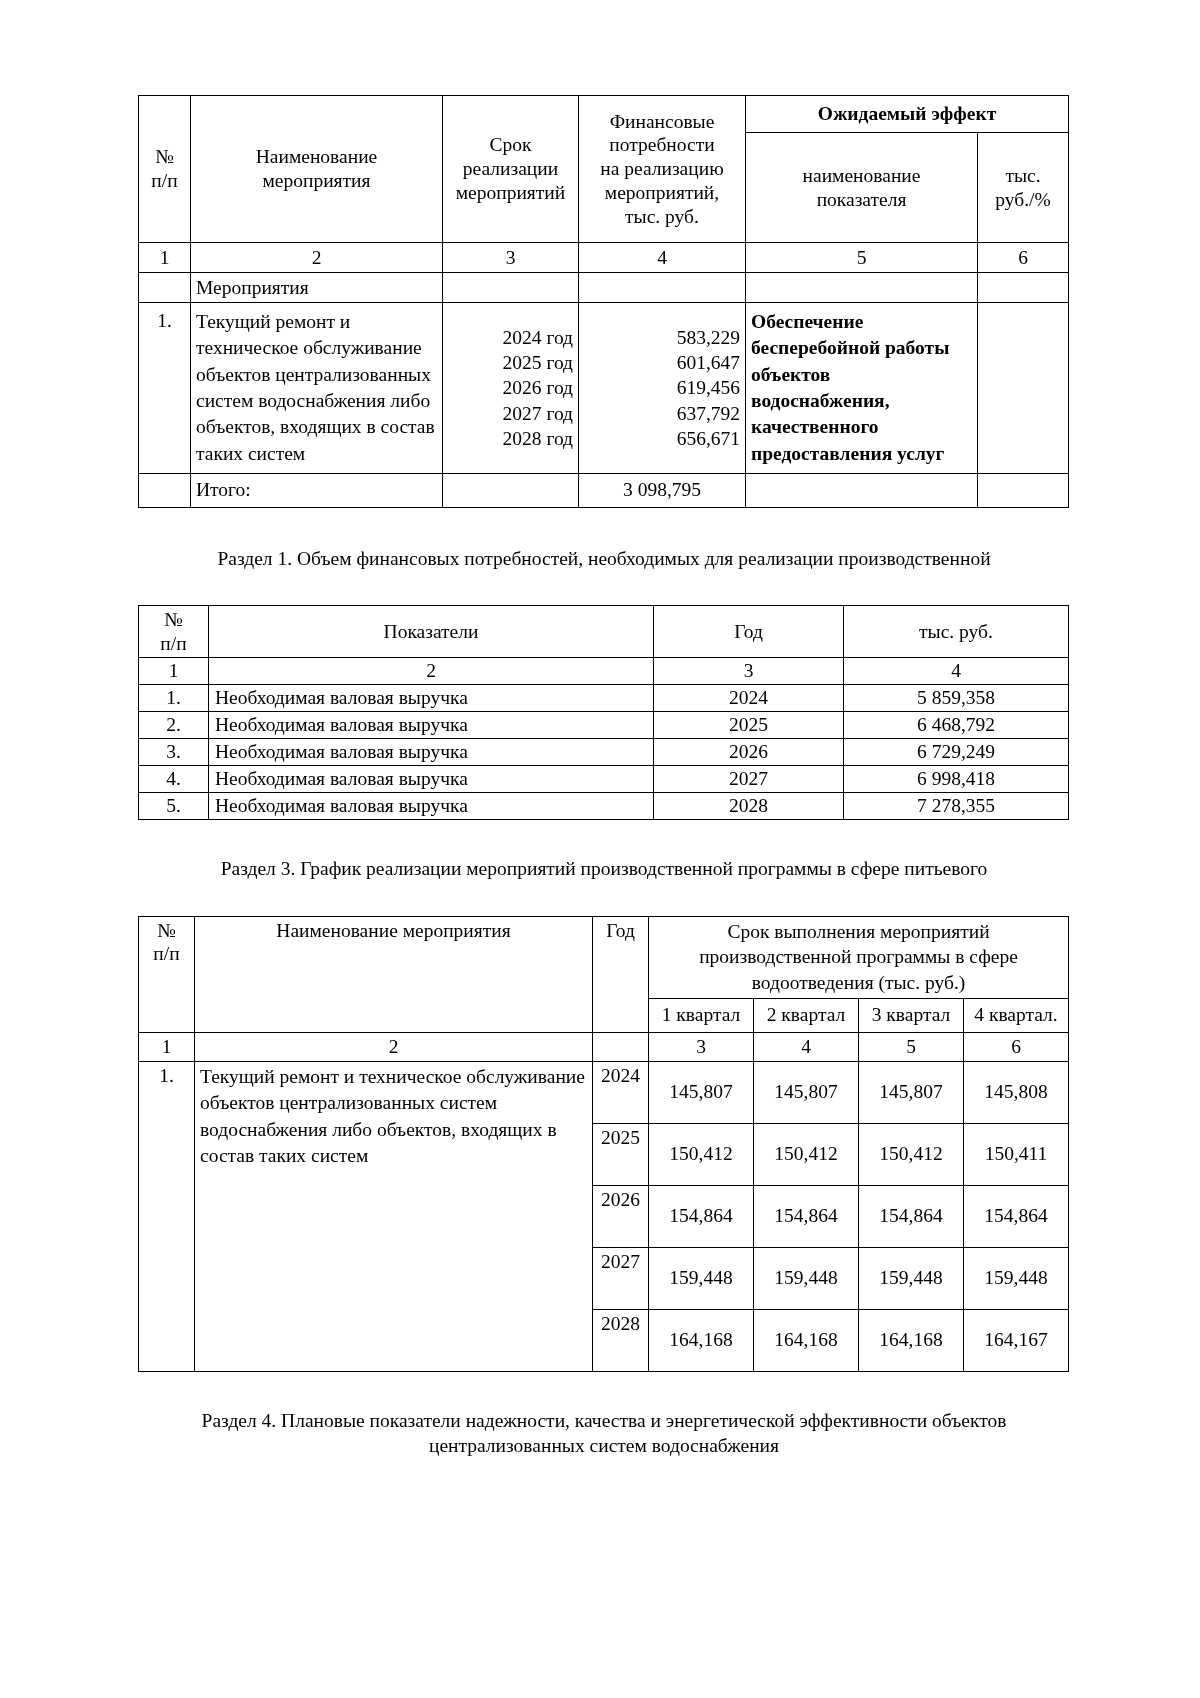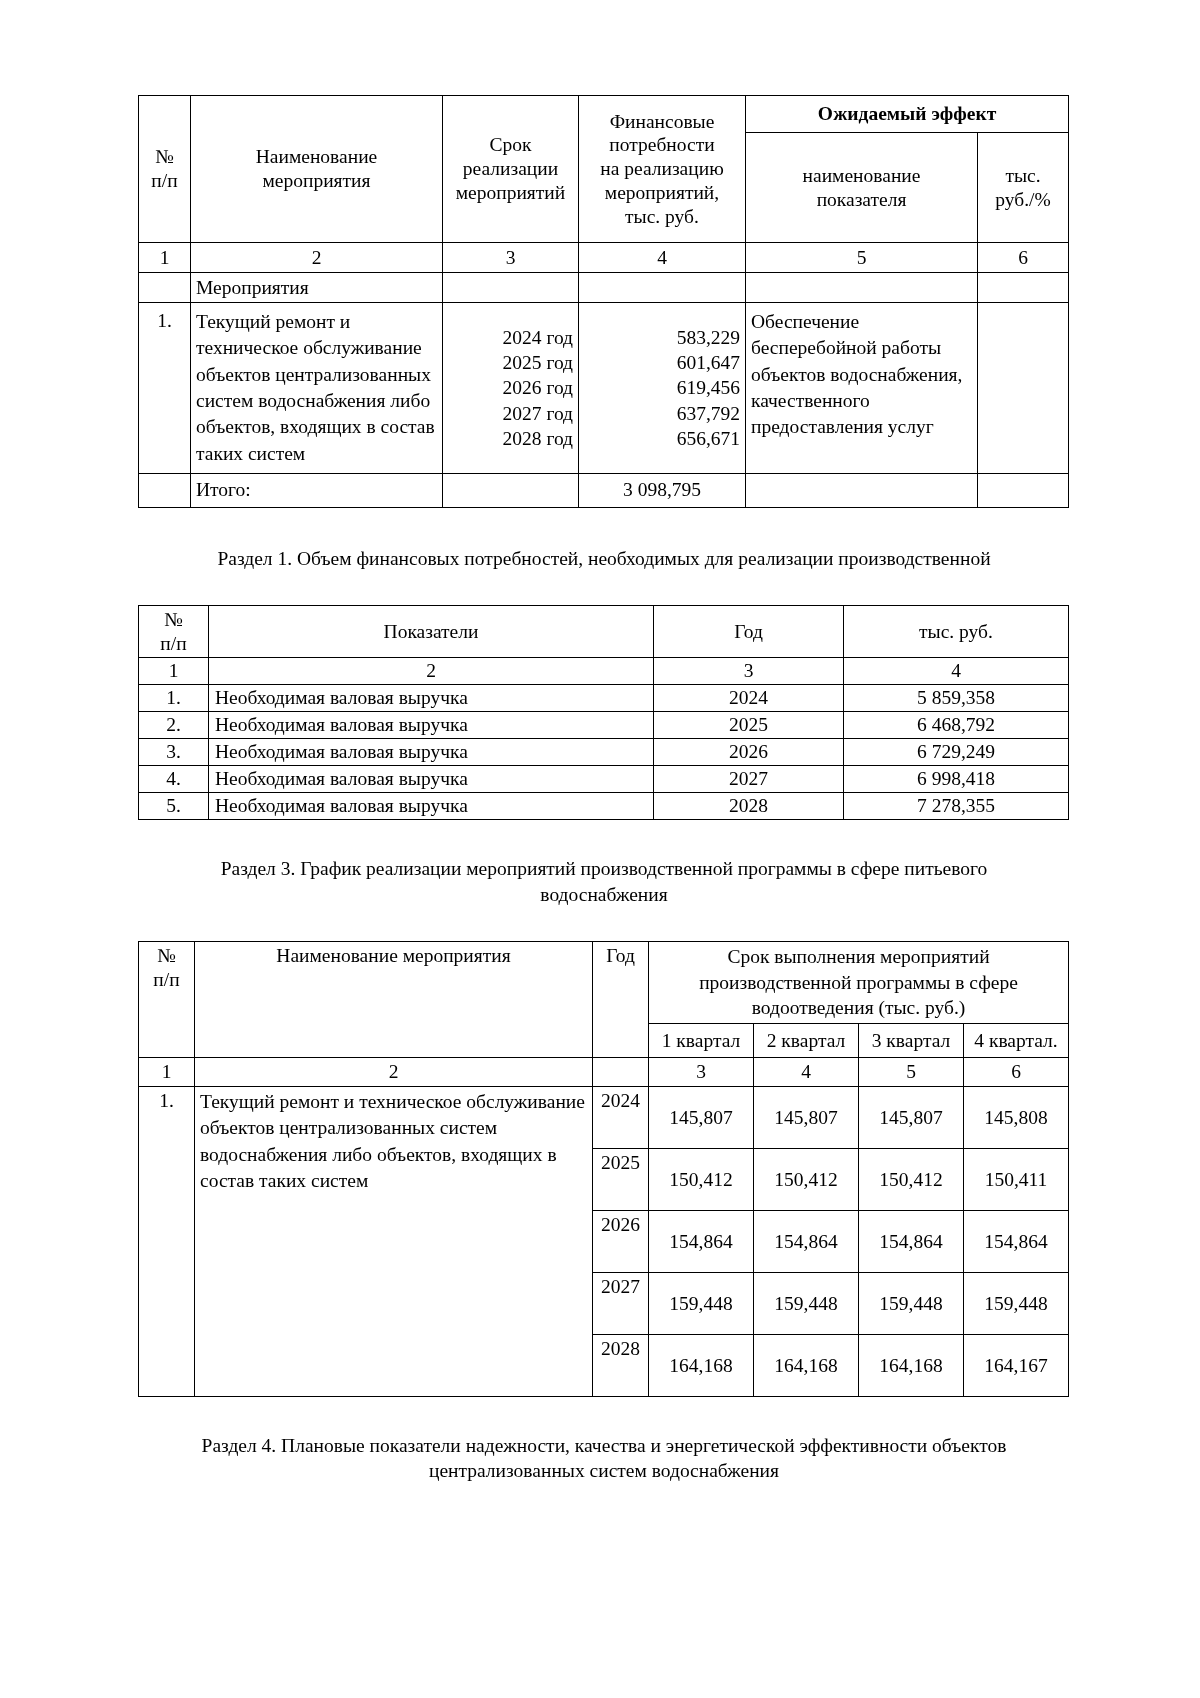--- a/index.html
+++ b/index.html
@@ -68,21 +68,21 @@
   #table-measures .yearlist,
   #table-measures .amountlist {
     margin: 0;
     padding: 0;
     list-style: none;
     text-align: right;
   }
   #table-measures .yearlist li,
   #table-measures .amountlist li { line-height: 1.30; }
   #table-measures .desc { line-height: 1.35; }
-  #table-measures .effect { line-height: 1.35; }
+  #table-measures .effect { line-height: 1.35; font-weight: bold; }
 
   
   #table-revenue { width: 930px; }
   #table-revenue .c1 { width: 70px; }
   #table-revenue .c2 { width: 445px; }
   #table-revenue .c3 { width: 190px; }
   #table-revenue .c4 { width: 225px; }
   #table-revenue .hdr { height: 52px; }
   #table-revenue td { padding: 1px 6px; }
   #table-revenue .rowh { height: 27px; }
@@ -262,21 +262,20 @@
         <td class="ctr">2028</td>
         <td class="ctr">7 278,355</td>
       </tr>
     </tbody>
   </table>
 
   <div class="gap-c"></div>
 
   <div class="section-heading">
     <div>Раздел 3. График реализации мероприятий производственной программы в сфере питьевого</div>
-    <div>водоснабжения</div>
   </div>
 
   <div class="gap-d"></div>
 
   <table id="table-schedule">
     <colgroup>
       <col class="s1">
         <col class="s2">
         <col class="s3">
         <col class="s4">

